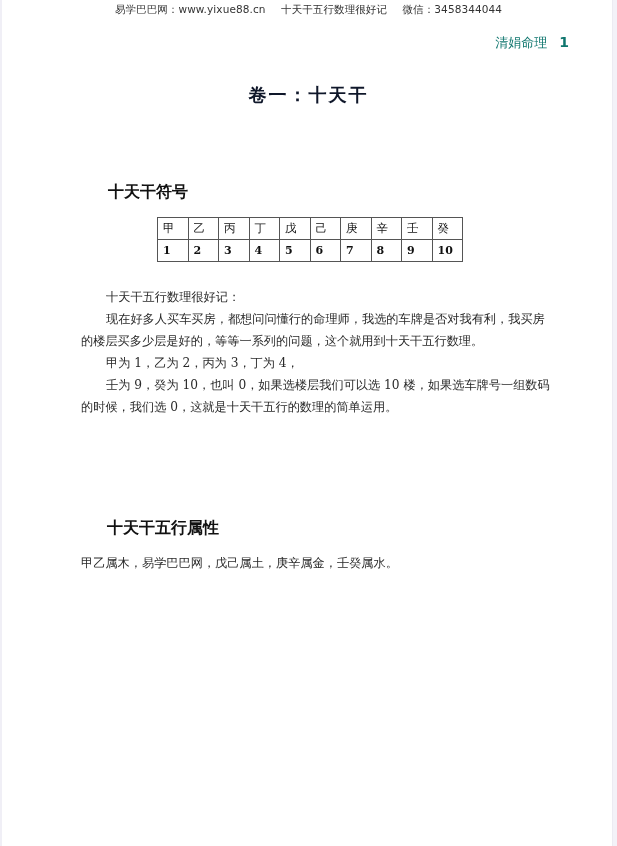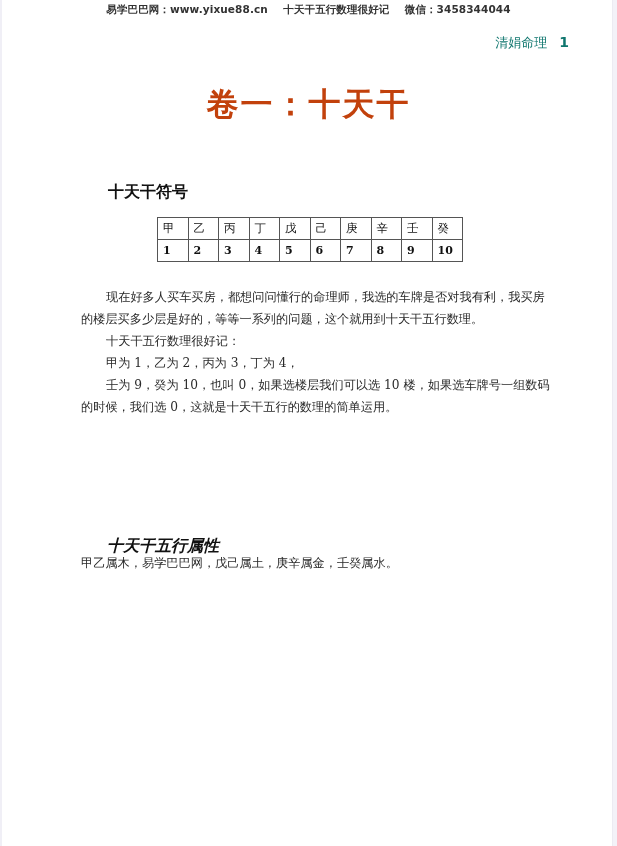--- a/index.html
+++ b/index.html
@@ -28,54 +28,54 @@
     .watermark {
       position: absolute;
       left: 0; top: 3px; width: 617px;
       text-align: center;
       font-family: "DejaVu Sans", "Liberation Sans", sans-serif;
       font-size: 10.5px;
       color: #333333;
       letter-spacing: 0.1px;
       white-space: nowrap;
     }
-    .watermark span { margin: 13px 6px; font-weight: bold; }
+    .watermark span { margin: 13px 6px; }
     .running-header {
       position: absolute;
       top: 34px; right: 48px;
       font-family: "DejaVu Sans", "Liberation Sans", sans-serif;
       font-size: 13px;
       color: #0f766e;
       white-space: nowrap;
     }
     .running-header .page-num {
       margin-left: 12px;
       font-weight: bold;
       font-size: 14px;
     }
     .chapter-title {
       position: absolute;
       left: 0; top: 83px; width: 617px;
       text-align: center;
       font-family: "DejaVu Sans", "Liberation Sans", sans-serif;
       font-weight: bold;
-      font-size: 32px;
-      color: #c2410c;
+      font-size: 18px;
+      color: #0f172a;
       letter-spacing: 2px;
     }
     .section-heading {
       position: absolute;
       left: 108px;
       font-family: "DejaVu Sans", "Liberation Sans", sans-serif;
       font-weight: bold;
       font-size: 16px;
       color: #111;
     }
     .sh-1 { top: 182px; }
-    .sh-2 { top: 536px; left: 107px; font-style: italic; }
+    .sh-2 { top: 518px; left: 107px; }
     table.stems {
       position: absolute;
       left: 157px; top: 217px;
       border-collapse: collapse;
       font-family: "DejaVu Serif", "Liberation Serif", serif;
       font-size: 11.5px;
       color: #111;
     }
     table.stems td {
       border: 1px solid #555;
@@ -148,21 +148,21 @@
     <td>6</td>
     <td>7</td>
     <td>8</td>
     <td>9</td>
     <td>10</td>
   </tr>
 </tbody>
   </table>
 
 <div class="body-text bt-1">
+  <p class="indent">十天干五行数理很好记：</p>
   <p class="indent">现在好多人买车买房，都想问问懂行的命理师，我选的车牌是否对我有利，我买房的楼层买多少层是好的，等等一系列的问题，这个就用到十天干五行数理。</p>
-  <p class="indent">十天干五行数理很好记：</p>
   <p class="indent">甲为 1，乙为 2，丙为 3，丁为 4，</p>
   <p class="indent">壬为 9，癸为 10，也叫 0，如果选楼层我们可以选 10 楼，如果选车牌号一组数码的时候，我们选 0，这就是十天干五行的数理的简单运用。</p>
 </div>
 
 <div class="section-heading sh-2">十天干五行属性</div>
 
 <div class="attr-text">甲乙属木，易学巴巴网，戊己属土，庚辛属金，壬癸属水。</div>
 
 </body></html>

